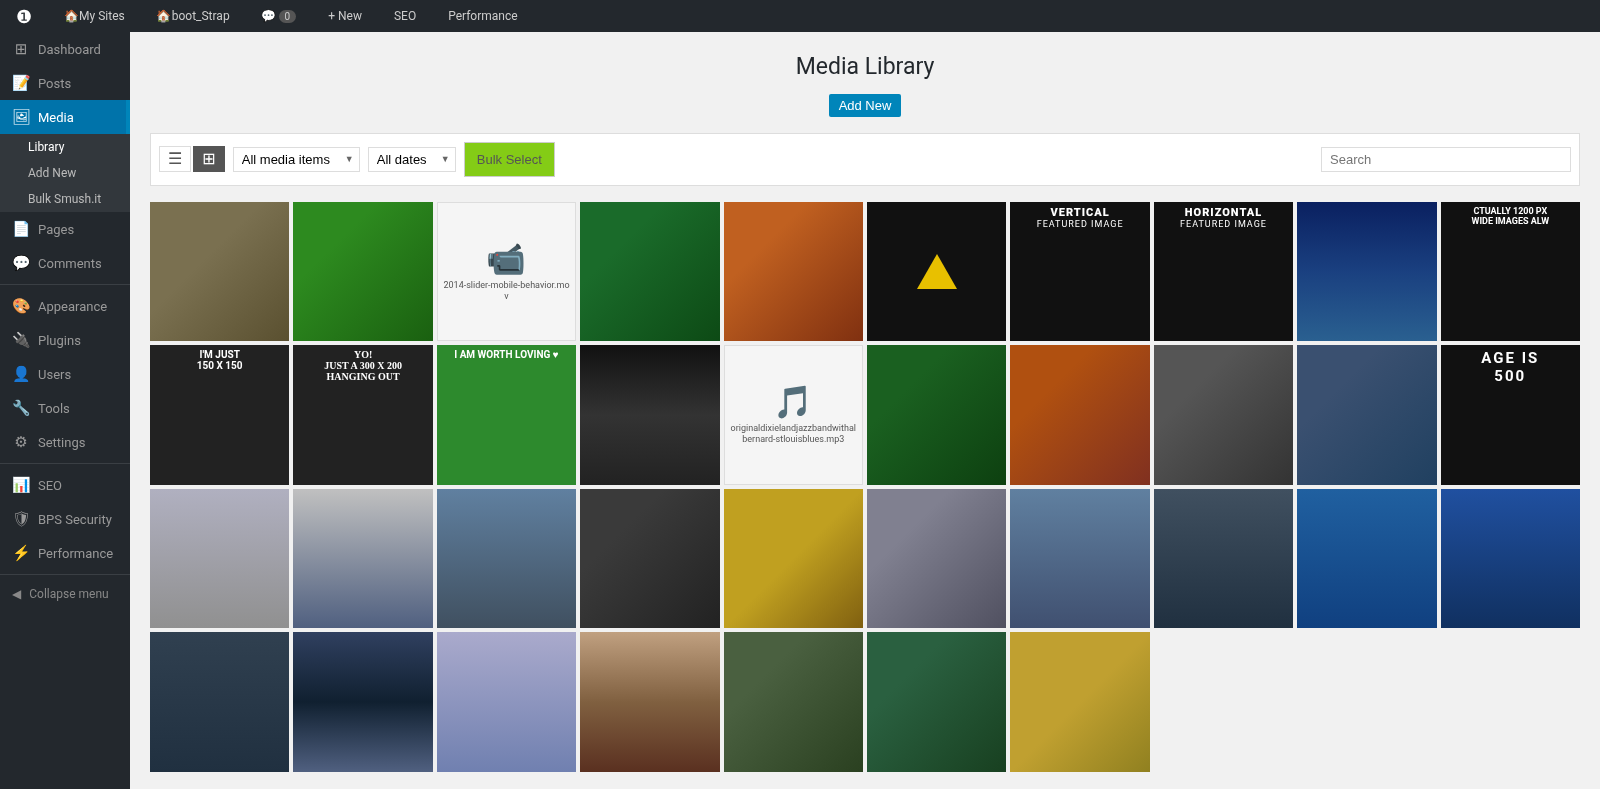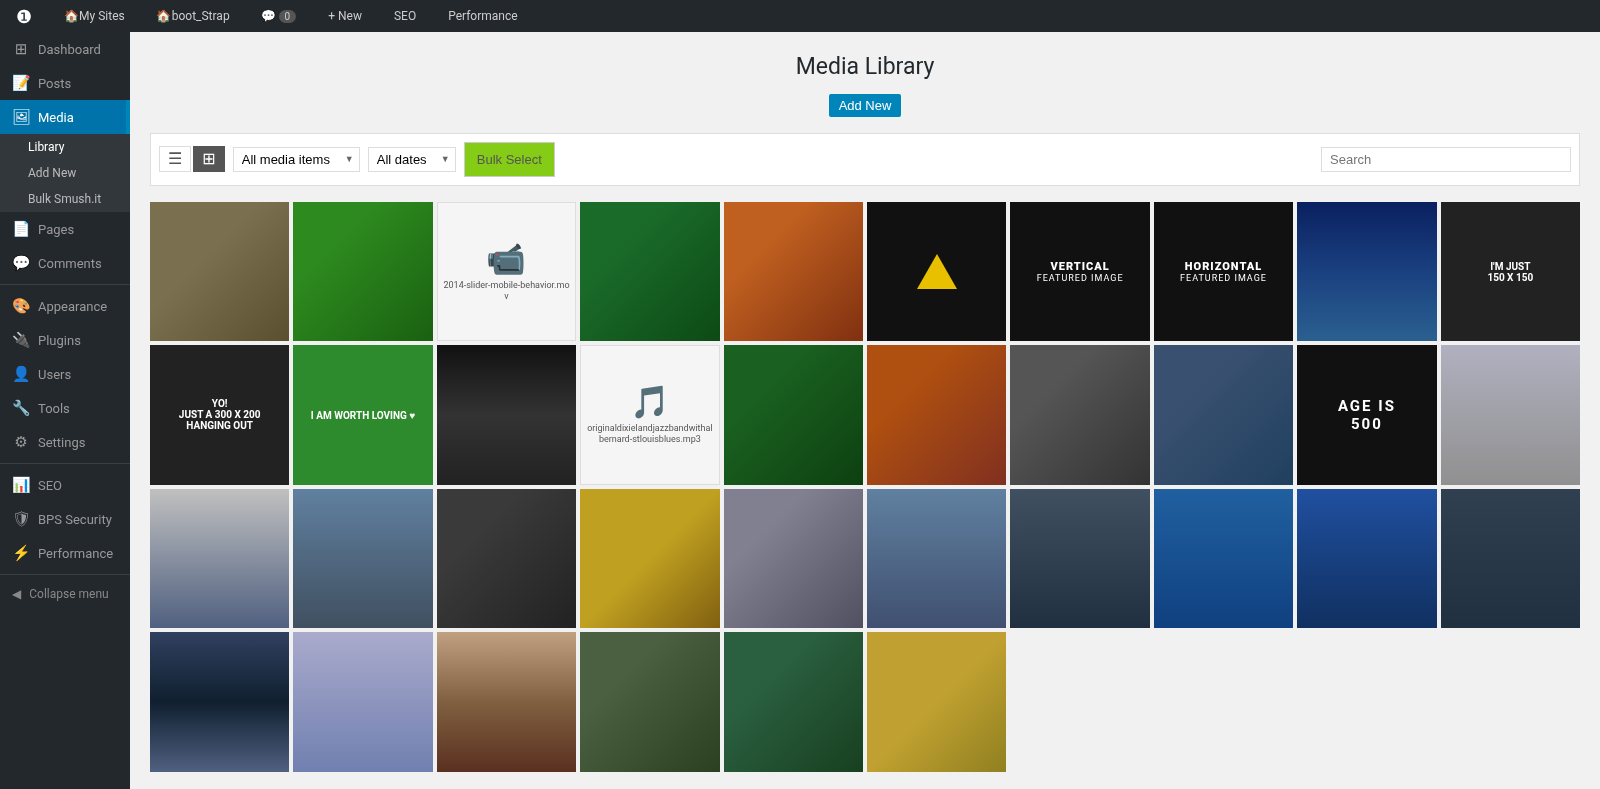--- a/index.html
+++ b/index.html
@@ -173,21 +173,21 @@
     
     .file-icon { font-size: 32px; color: #888; }
     .file-name { font-size: 9px; color: #555; text-align: center; padding: 2px 4px; word-break: break-all; line-height: 1.2; }
 
     
     .tile-text {
       position: absolute;
       inset: 0;
       display: flex;
       align-items: center;
-      justify-content: center;
+      justify-content: flex-start;
       flex-direction: column;
       color: #fff;
       font-weight: bold;
       text-align: center;
       font-size: 11px;
       padding: 4px;
     }
     .tile-text.small { font-size: 10px; }
 
     
@@ -356,26 +356,29 @@
       <div class="media-item" style="background: #111; display:flex; align-items:center; justify-content:center;">
         <div class="triforce"></div>
       </div>
       <div class="media-item color-dkbg2" style="position:relative;">
         <div class="tile-text" style="font-size:11px;font-weight:900;letter-spacing:1px;">VERTICAL<br><span style="font-size:9px;font-weight:400;">FEATURED IMAGE</span></div>
       </div>
       <div class="media-item color-dkbg2" style="position:relative;">
         <div class="tile-text" style="font-size:11px;font-weight:900;letter-spacing:1px;">HORIZONTAL<br><span style="font-size:9px;font-weight:400;">FEATURED IMAGE</span></div>
       </div>
       <div class="media-item color-blue" style="background: linear-gradient(180deg, #0a2060 0%, #1a4080 50%, #2a6090 100%);"></div>
+      <div class="media-item color-black" style="background:#111; position:relative;">
+        <div class="tile-text small" style="font-size:9px;font-weight:bold;">CTUALLY 1200 PX<br>WIDE IMAGES ALW</div>
+      </div>
 
       <div class="media-item color-darkgrey" style="background:#222; position:relative;">
         <div class="tile-text" style="font-size:10px;font-weight:bold;">I'M JUST<br>150 X 150</div>
       </div>
       <div class="media-item color-darkgrey" style="background:#222; position:relative;">
-        <div class="tile-text small" style="font-size:10px;font-weight:bold;">YO!<br>JUST A 300 X 200<br>HANGING OUT</div>
+        <div class="tile-text small" style="font-size:10px;font-weight:bold;font-family:Liberation Serif, serif;">YO!<br>JUST A 300 X 200<br>HANGING OUT</div>
       </div>
       <div class="media-item" style="background:#2d8a2d; position:relative;">
         <div class="tile-text" style="font-size:10px;font-weight:bold;">I AM WORTH LOVING ♥</div>
       </div>
       <div class="media-item" style="background: linear-gradient(180deg, #111 0%, #333 50%, #222 100%);"></div>
       <div class="media-item color-file" style="background:#f5f5f5; border:1px solid #ddd;">
         <span class="file-icon">🎵</span>
         <span class="file-name">originaldixielandjazzbandwithalbernard-stlouisblues.mp3</span>
       </div>
       <div class="media-item" style="background: linear-gradient(135deg, #1a6020 30%, #0d4010 100%);"></div>

